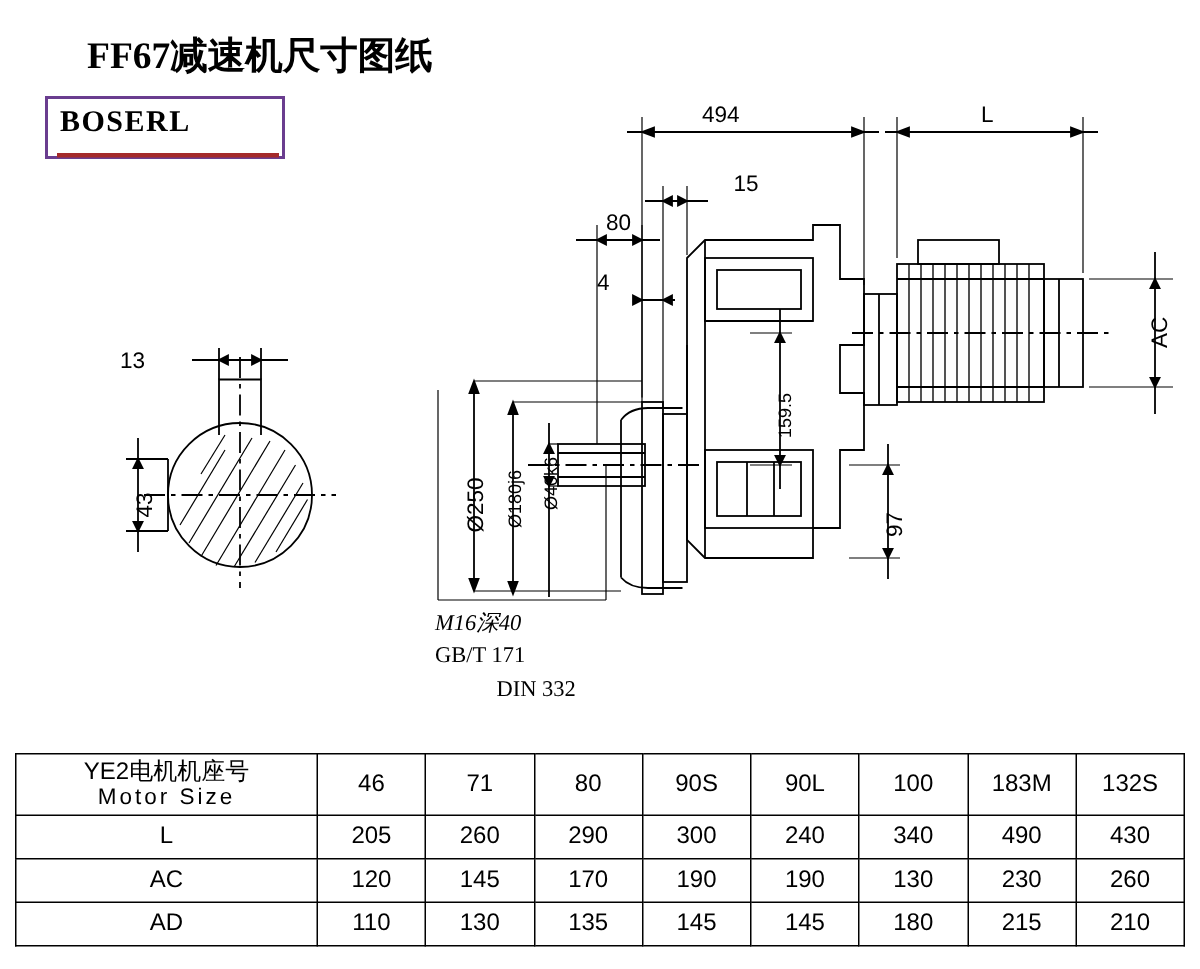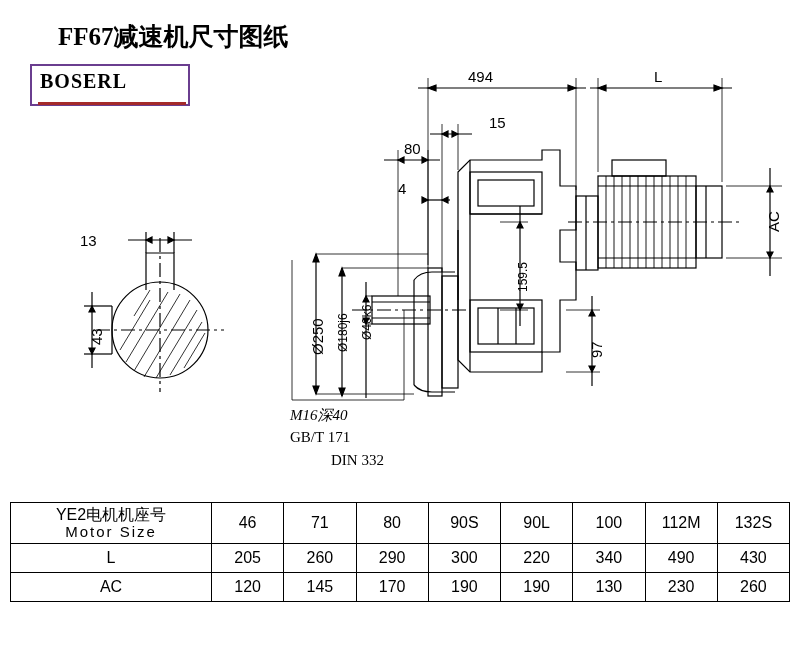--- a/index.html
+++ b/index.html
@@ -315,41 +315,52 @@
         <td class="rowhead hdr-cell" style="width:200px">
           <span class="cn">YE2电机机座号</span>
           <span class="en">Motor Size</span>
         </td>
         <td class="hdr-cell">46</td>
         <td class="hdr-cell">71</td>
         <td class="hdr-cell">80</td>
         <td class="hdr-cell">90S</td>
         <td class="hdr-cell">90L</td>
         <td class="hdr-cell">100</td>
-        <td class="hdr-cell">112M</td>
+        <td class="hdr-cell">183M</td>
         <td class="hdr-cell">132S</td>
       </tr>
       <tr>
         <td>L</td>
         <td>205</td>
         <td>260</td>
         <td>290</td>
         <td>300</td>
-        <td>220</td>
+        <td>240</td>
         <td>340</td>
         <td>490</td>
         <td>430</td>
       </tr>
       <tr>
         <td>AC</td>
         <td>120</td>
         <td>145</td>
         <td>170</td>
         <td>190</td>
         <td>190</td>
         <td>130</td>
         <td>230</td>
         <td>260</td>
       </tr>
+      <tr>
+        <td>AD</td>
+        <td>110</td>
+        <td>130</td>
+        <td>135</td>
+        <td>145</td>
+        <td>145</td>
+        <td>180</td>
+        <td>215</td>
+        <td>210</td>
+      </tr>
     </tbody>
   </table>
 
 </div>
 
 </body></html>

